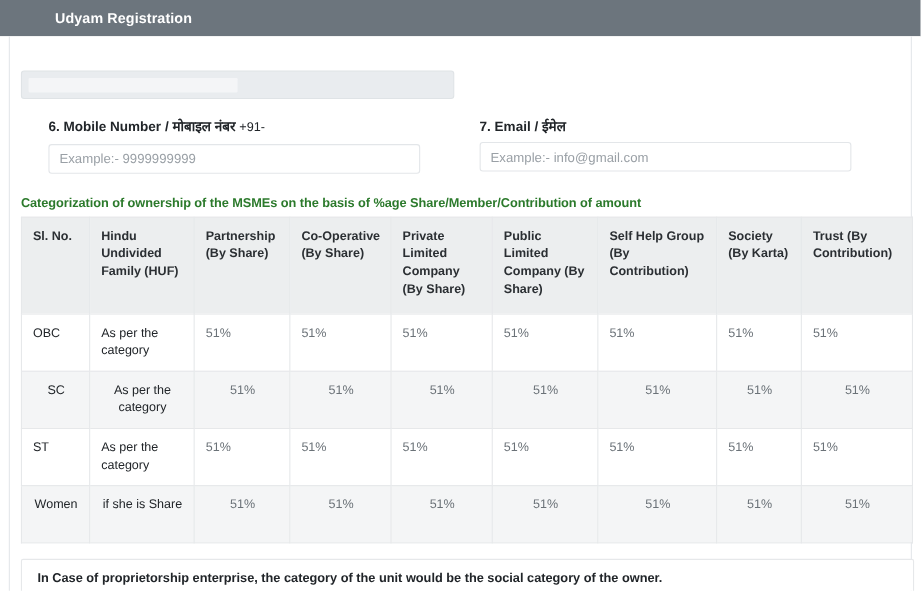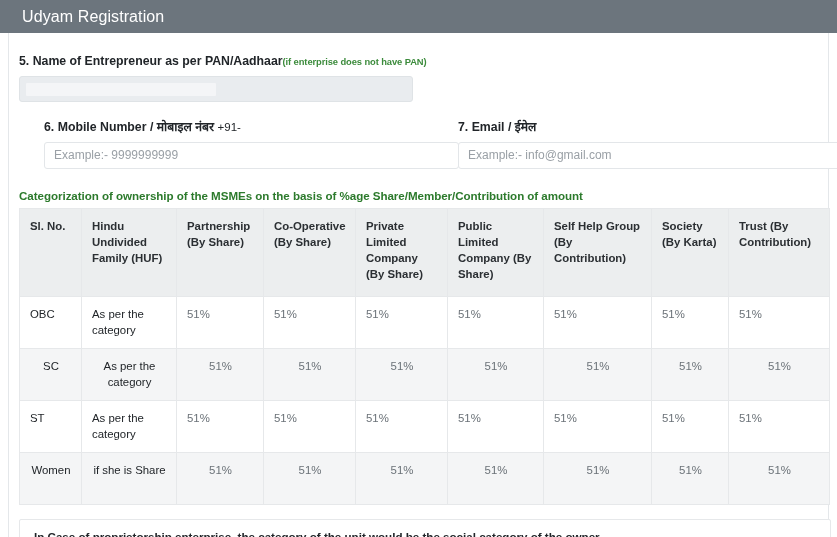--- a/index.html
+++ b/index.html
@@ -20,23 +20,24 @@
   .panel-header {
     height: 33px;
     background: #6c757d;
     display: flex;
     align-items: center;
     padding-left: 22px;
     box-sizing: border-box;
   }
   .panel-header-title {
     color: #ffffff;
-    font-size: 16px;
-    font-weight: 400;
+    font-size: 13px;
+    font-weight: 700;
     letter-spacing: .1px;
+    margin-left: 28px;
   }
 
   
   .card-body {
     position: relative;
     padding: 0;
     background: #fff;
   }
   .inner {
     margin: 0 8px;
@@ -89,21 +90,21 @@
   .two-col {
     display: flex;
     margin-top: 19px;
     margin-left: 25px;
   }
   .col-left  { width: 406px; }
   .col-right { width: 404px; margin-left: 8px; }
 
   .text-input {
     margin-top: 8px;
-    width: 415px;
+    width: 338px;
     height: 27px;
     background: #ffffff;
     border: 1px solid #e3e6e9;
     border-radius: 3px;
     box-sizing: border-box;
     font-family: "Liberation Sans", sans-serif;
     font-size: 12px;
     color: #9aa0a6;
     padding: 0 9px;
     outline: none;
@@ -183,23 +184,20 @@
 <body>
 
 <div class="panel-header">
   <span class="panel-header-title">Udyam Registration</span>
 </div>
 
 <div class="card-body">
   <div class="inner">
 
     <div class="row5">
-      <div class="field-label">
-        <span>5. Name of Entrepreneur as per PAN/Aadhaar</span><span class="label-sub">(if enterprise does not have PAN)</span>
-      </div>
       <div class="input-disabled">
         <div class="skeleton"></div>
       </div>
     </div>
 
     <div class="two-col">
       <div class="col-left">
         <div class="field-label">
           <span>6. Mobile Number / मोबाइल नंबर </span><span class="label-suffix">+91-</span>
         </div>

